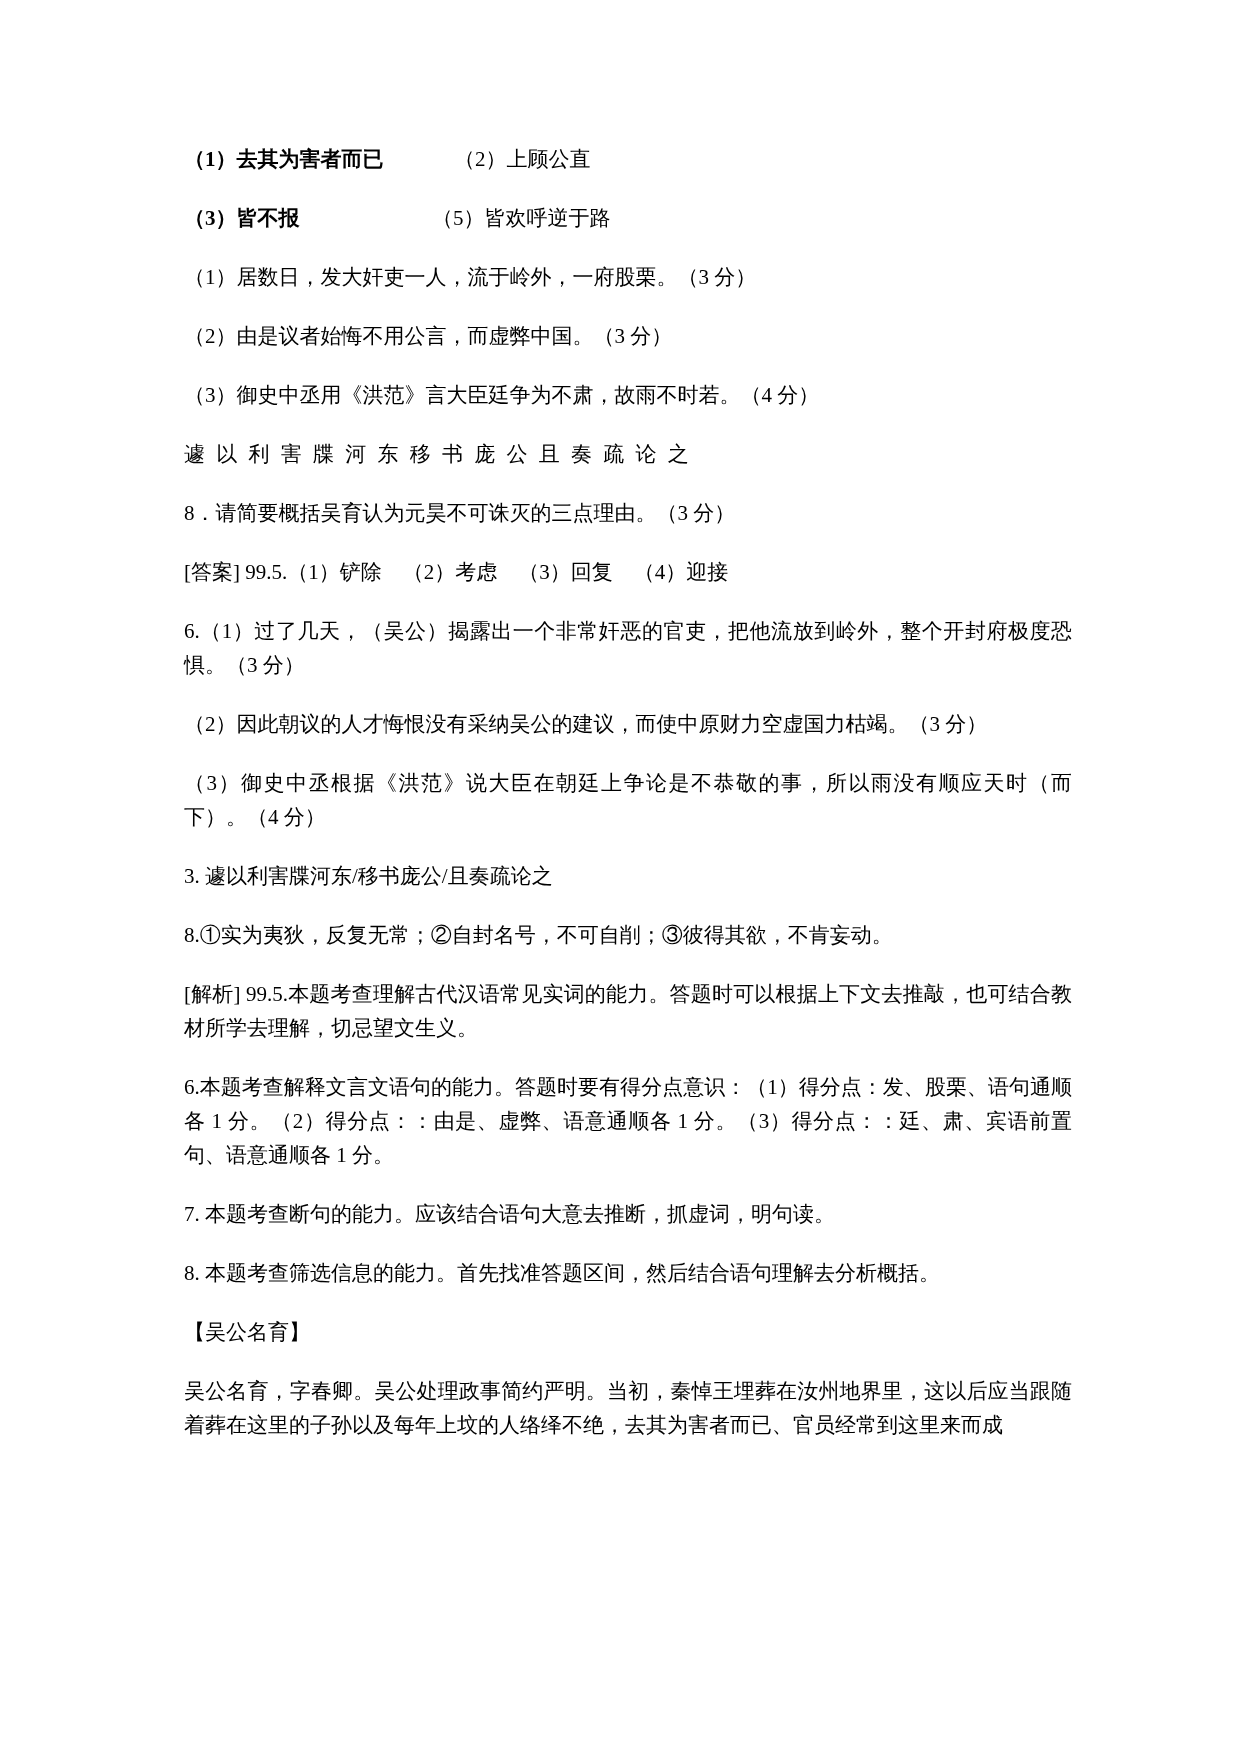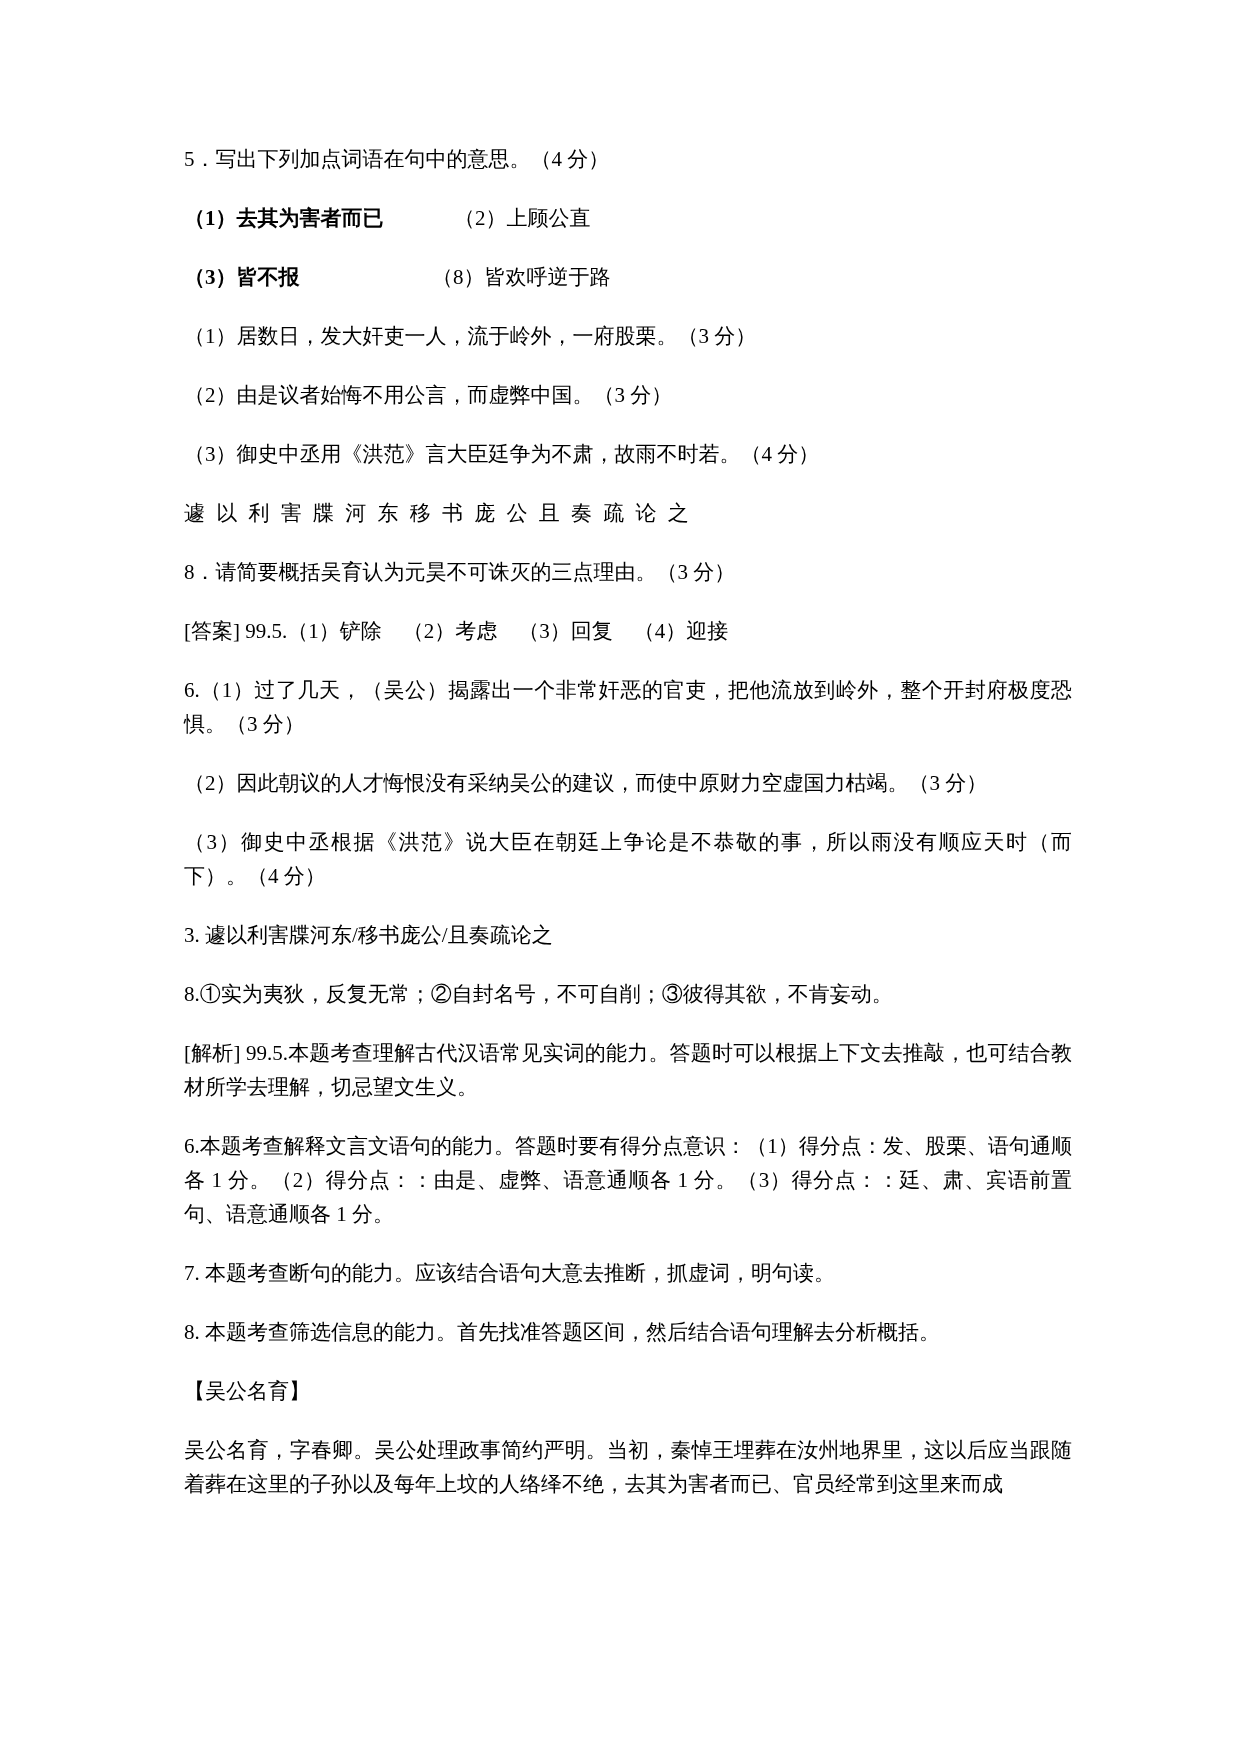--- a/index.html
+++ b/index.html
@@ -50,25 +50,24 @@
     font-size: 19px;
     line-height: 26px;
   }
   .footer span { margin: 0 5px; }
 </style>
 </head>
 <body>
 
 <div class="doc">
 
-  <p class="line">5．写出下列加点词语在句中的意思。（4 分）</p>
 
   <p class="line two-col"><span class="col1 w270">（1）去其为害者而已</span><span>（2）上顾公直</span></p>
 
-  <p class="line two-col"><span class="col1 w248">（3）皆不报</span><span>（8）皆欢呼逆于路</span></p>
+  <p class="line two-col"><span class="col1 w248">（3）皆不报</span><span>（5）皆欢呼逆于路</span></p>
 
 
   <p class="line">（1）居数日，发大奸吏一人，流于岭外，一府股栗。（3 分）</p>
 
   <p class="line">（2）由是议者始悔不用公言，而虚弊中国。（3 分）</p>
 
   <p class="line">（3）御史中丞用《洪范》言大臣廷争为不肃，故雨不时若。（4 分）</p>
 
 
   <p class="line spaced">遽 以 利 害 牒 河 东 移 书 庞 公 且 奏 疏 论 之</p>

